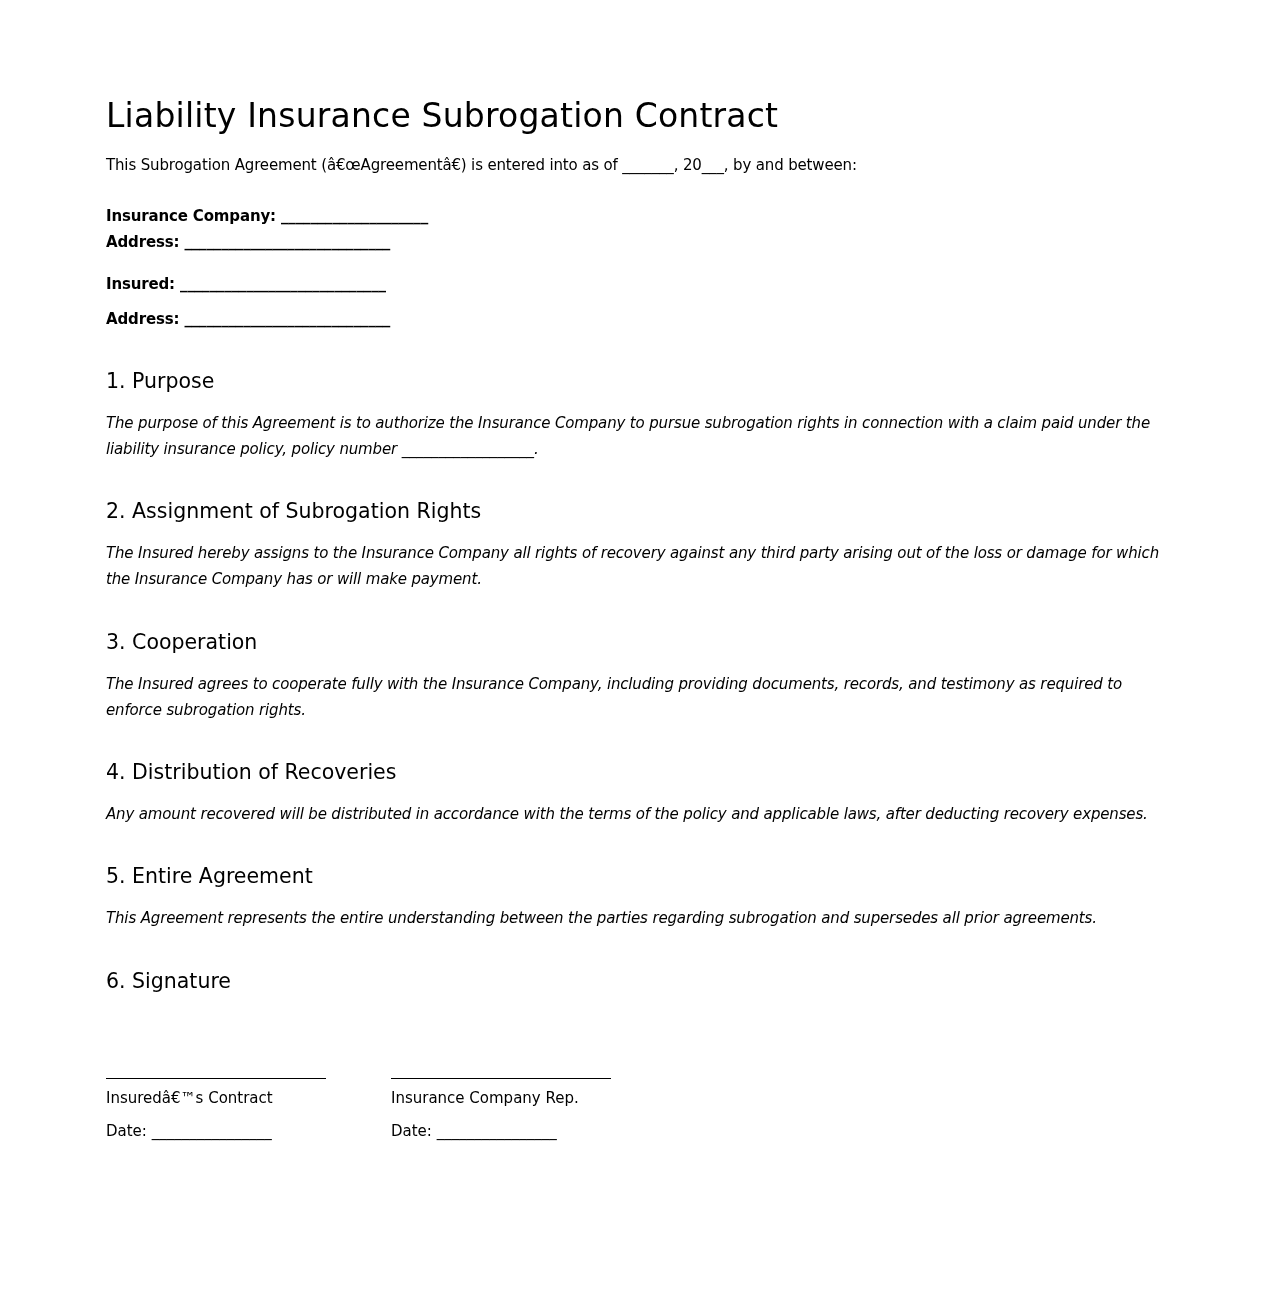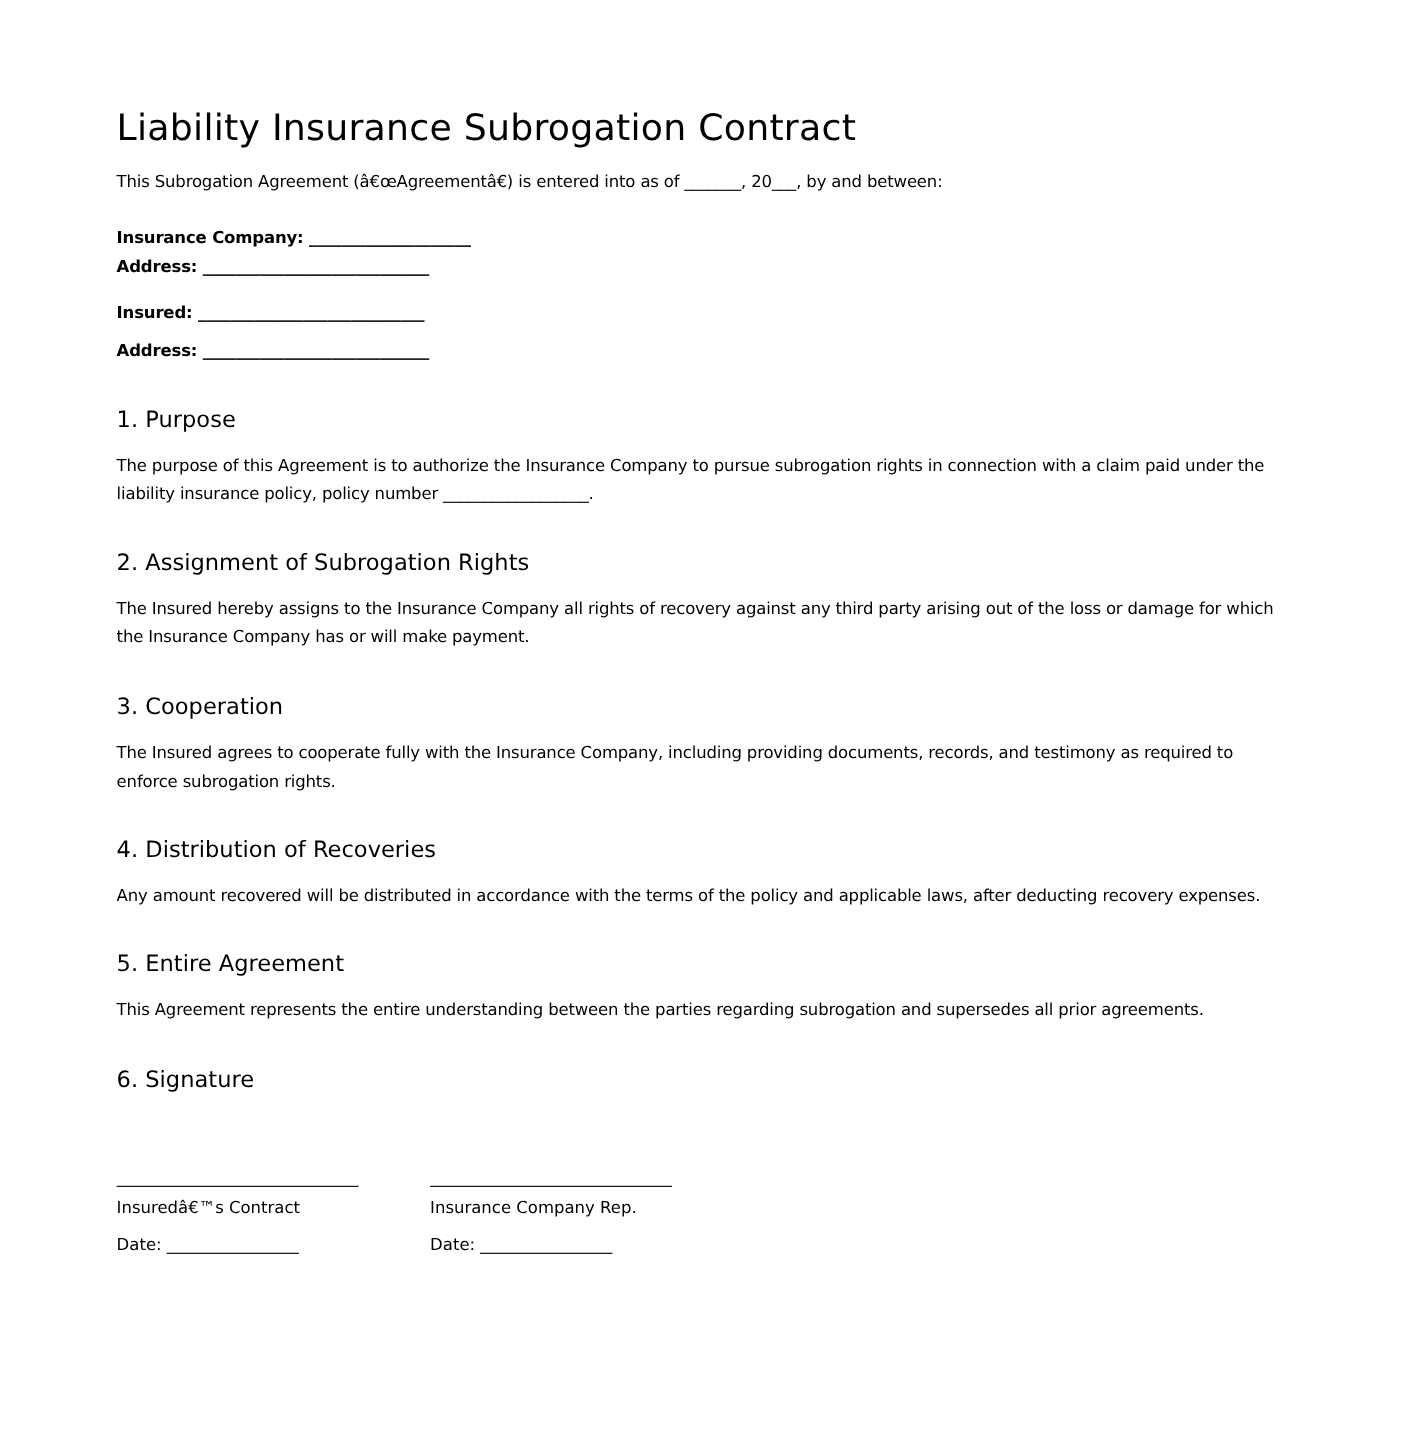--- a/index.html
+++ b/index.html
@@ -43,21 +43,21 @@
     .party { font-weight: bold; white-space: nowrap; }
     h2 {
       position: absolute;
       left: 0;
       margin: 0;
       font-size: 20.5px;
       font-weight: 500;
       line-height: 28px;
       white-space: nowrap;
     }
-    .para { width: 1066px; }
+    .para { width: 1066px; font-style: italic; }
     .sig-block {
       position: absolute;
       top: 1054px;
       width: 220px;
     }
     .sig-line {
       width: 220px;
       height: 0;
       border-top: 1px solid #000;
       margin-top: 24px;

